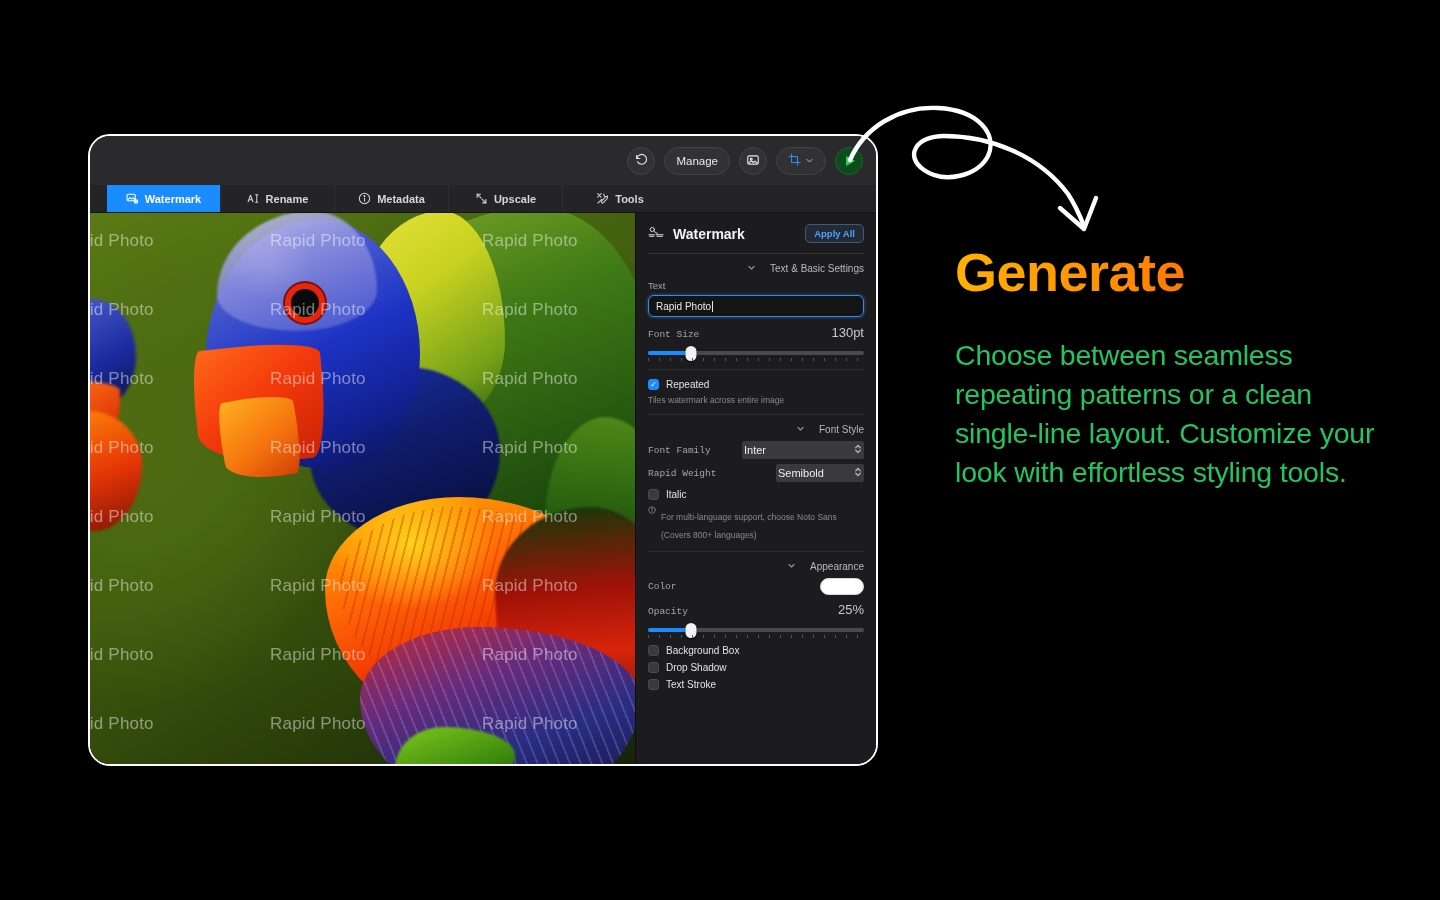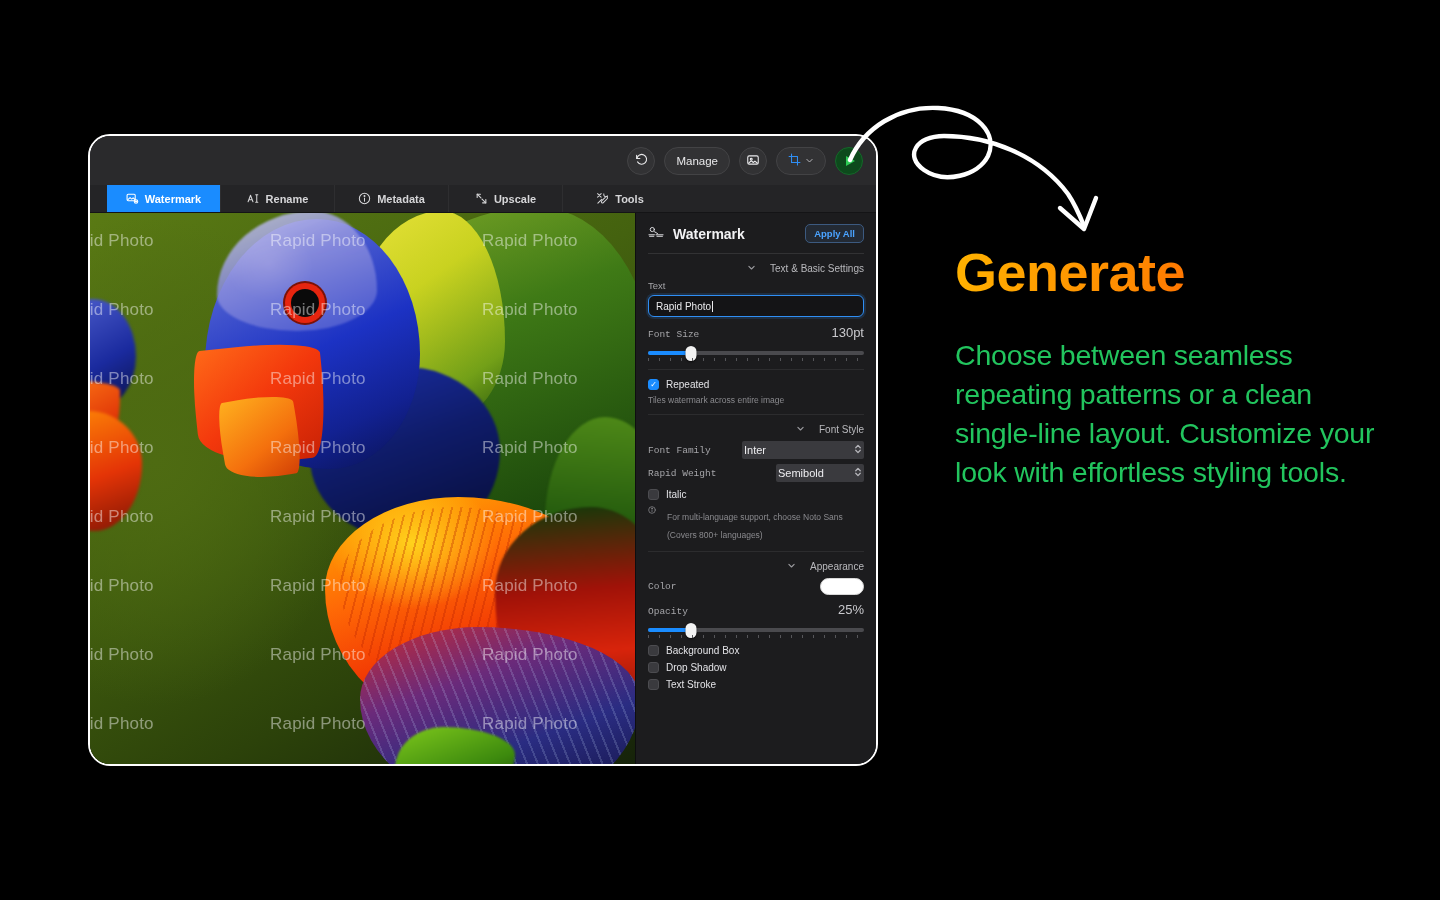--- a/index.html
+++ b/index.html
@@ -306,21 +306,21 @@
     background: #3a3a3e; border: 1px solid #4c4c50;
     flex: 0 0 auto;
   }
   .cb.on {
     background: #1a8cff; border-color: #1a8cff;
     display: flex; align-items: center; justify-content: center;
     color: #fff; font-size: 8px; line-height: 1;
   }
   .check-lbl { color: #e2e2e6; font-size: 10px; }
   .hint { color: #8a8a8e; font-size: 8.5px; margin-top: 5px; }
-  .hint-row { display: flex; gap: 11px; align-items: flex-start; margin-top: 6px; }
+  .hint-row { display: flex; gap: 5px; align-items: flex-start; margin-top: 6px; }
   .hint-ic { color: #8a8a8e; font-size: 8.5px; line-height: 1.25; flex: 0 0 auto; }
   .hint-txt { color: #8a8a8e; font-size: 8.5px; line-height: 1.3; }
 
   .sel-row { display: flex; align-items: center; justify-content: space-between; margin-top: 5px; }
   .select {
     background: #3a3a3e; border-radius: 2px;
     color: #ededf0; font-size: 11px;
     height: 18px; display: flex; align-items: center;
     padding: 0 2px; gap: 12px;
     justify-content: space-between;

